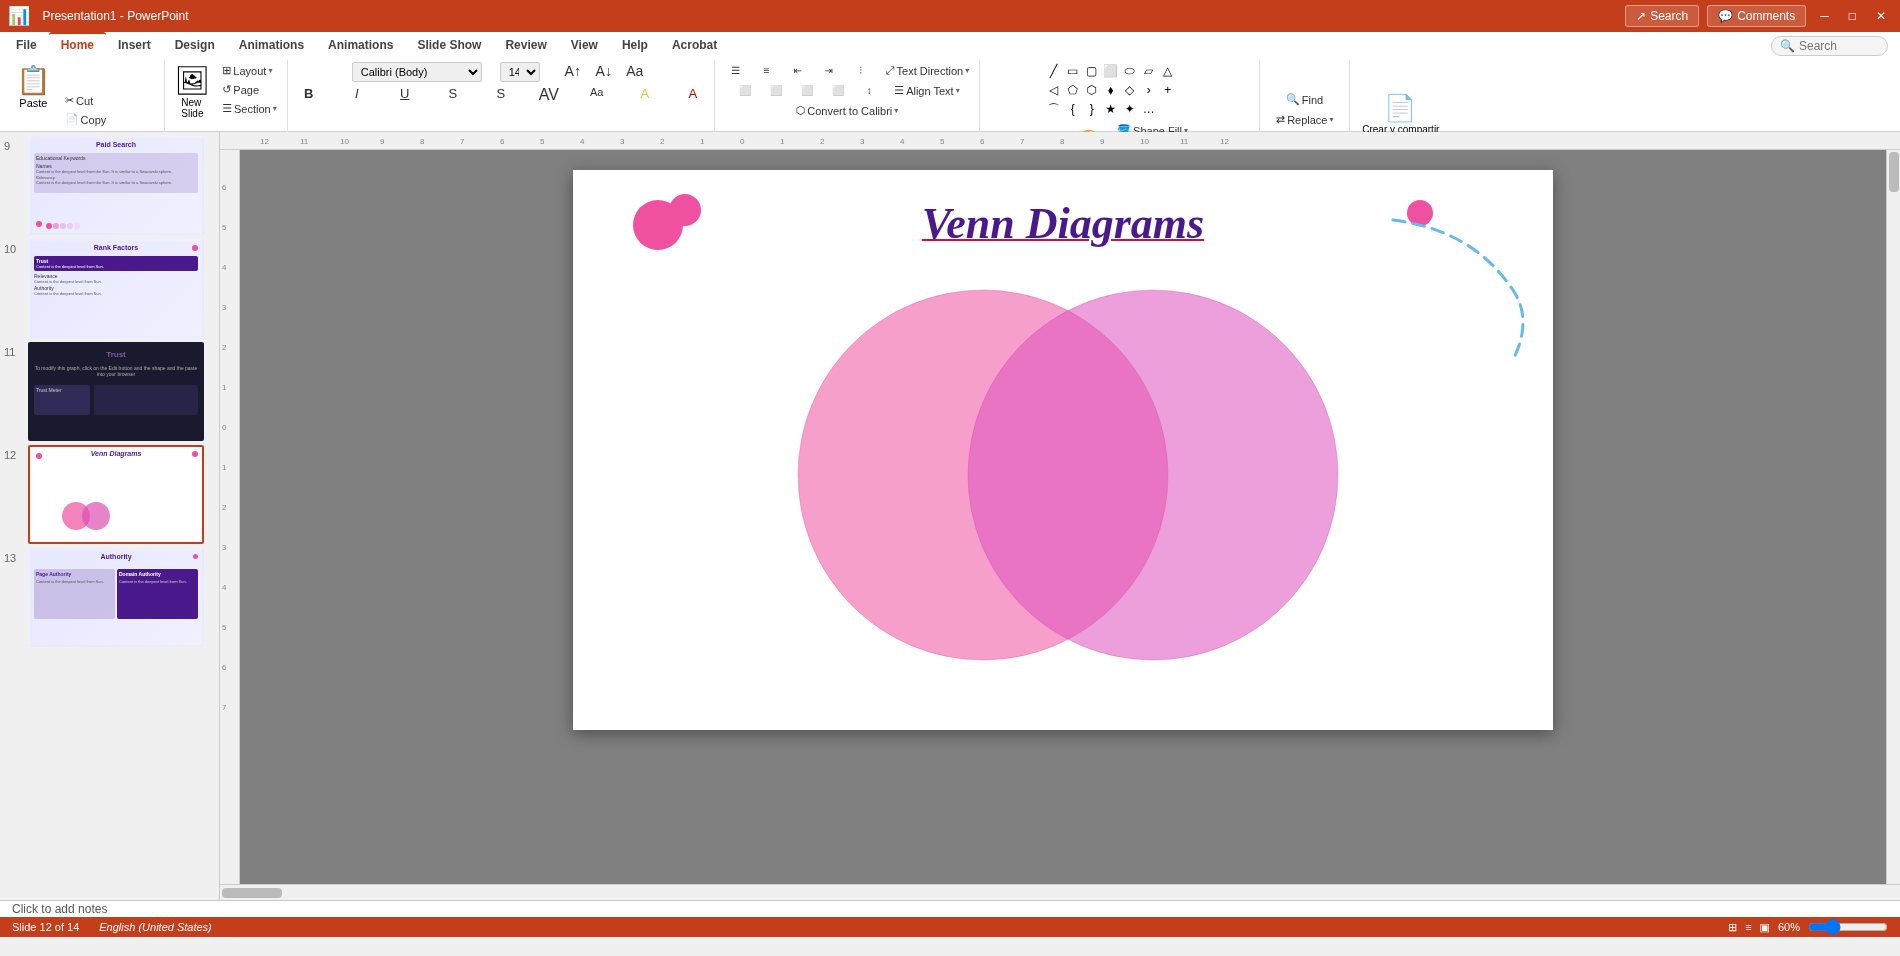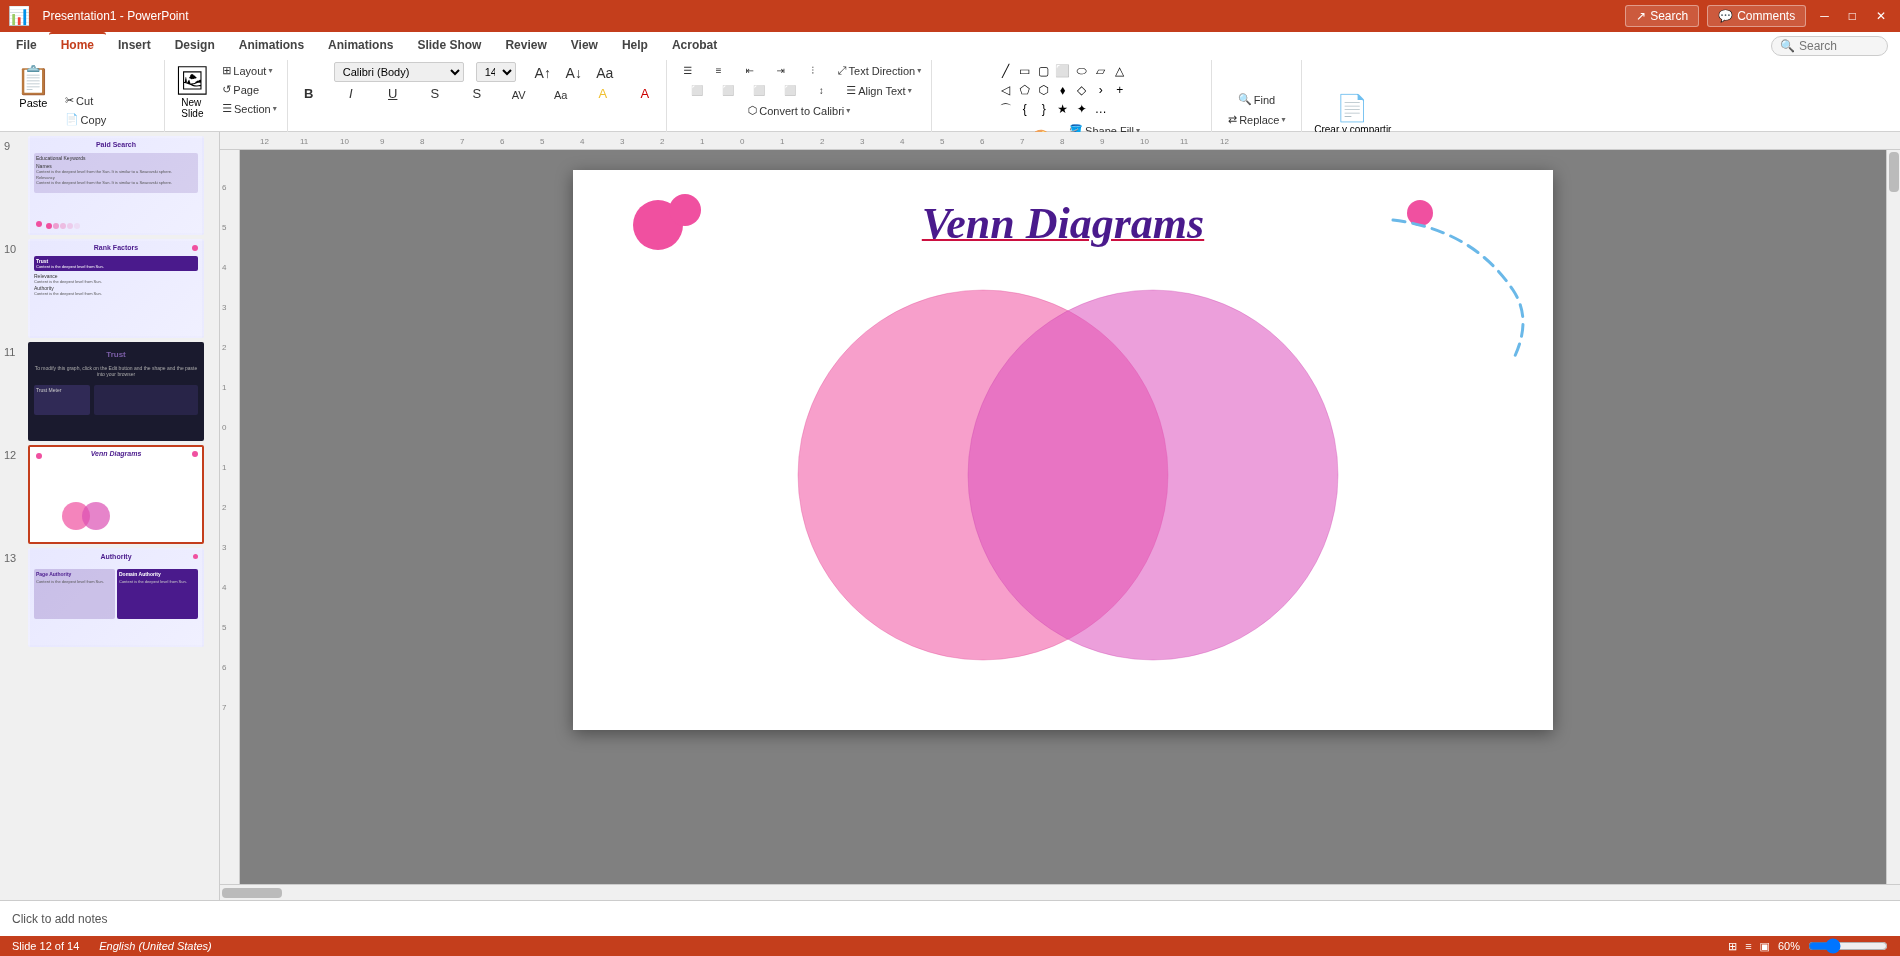--- a/index.html
+++ b/index.html
@@ -101,21 +101,21 @@
       display: flex;
       align-items: center;
       gap: 2px;
       padding: 2px 4px;
       border-radius: 2px;
       cursor: pointer;
       font-size: 11px;
       color: #333;
       white-space: nowrap;
     }
-    .font-row { display: flex; align-items: flex-end; gap: 12px; }
+    .font-row { display: flex; align-items: flex-start; gap: 18px; }
     .font-select {
       border: 1px solid #ccc;
       border-radius: 2px;
       padding: 1px 4px;
       font-size: 11px;
       width: 130px;
       height: 20px;
     }
     .font-size-select {
       border: 1px solid #ccc;
@@ -193,21 +193,21 @@
     .slide-canvas {
       width: 1000px;
       height: 562px;
       background: white;
       position: relative;
       box-shadow: 0 4px 16px rgba(0,0,0,0.4);
     }
 
     
     .notes-bar {
-      height: 36px;
+      height: 17px;
       background: white;
       border-top: 1px solid #ccc;
       display: flex;
       align-items: center;
       padding: 0 12px;
       font-size: 12px;
       color: #555;
       cursor: text;
     }
 
@@ -371,21 +371,21 @@
             <div class="ribbon-btn" style="padding:1px 3px; font-size:14px;">A↓</div>
             <div class="ribbon-btn" style="padding:1px 3px; font-size:14px;">Aa</div>
           </div>
         </div>
         <div class="font-row">
           <div class="ribbon-btn" style="padding:1px 4px; font-weight:bold; font-size:13px;">B</div>
           <div class="ribbon-btn" style="padding:1px 4px; font-style:italic; font-size:13px;">I</div>
           <div class="ribbon-btn" style="padding:1px 4px; text-decoration:underline; font-size:13px;">U</div>
           <div class="ribbon-btn" style="padding:1px 4px; font-size:13px;">S</div>
           <div class="ribbon-btn" style="padding:1px 4px; font-size:13px;">S</div>
-          <div class="ribbon-btn" style="padding:1px 4px; font-size:11px;">AV</div>
+          <div class="ribbon-btn" style="padding:1px 4px; font-size:16px;">AV</div>
           <div class="ribbon-btn" style="padding:1px 4px; font-size:11px;">Aa</div>
           <div class="ribbon-btn" style="padding:1px 4px; font-size:13px; color:#f0c030;">A</div>
           <div class="ribbon-btn" style="padding:1px 4px; font-size:13px; color:#c00;">A</div>
         </div>
       </div>
       <div class="ribbon-group-label">Font</div>
     </div>
 
     <div class="ribbon-group" style="min-width:240px;">
       <div class="ribbon-group-content" style="flex-direction:column; gap:3px;">

